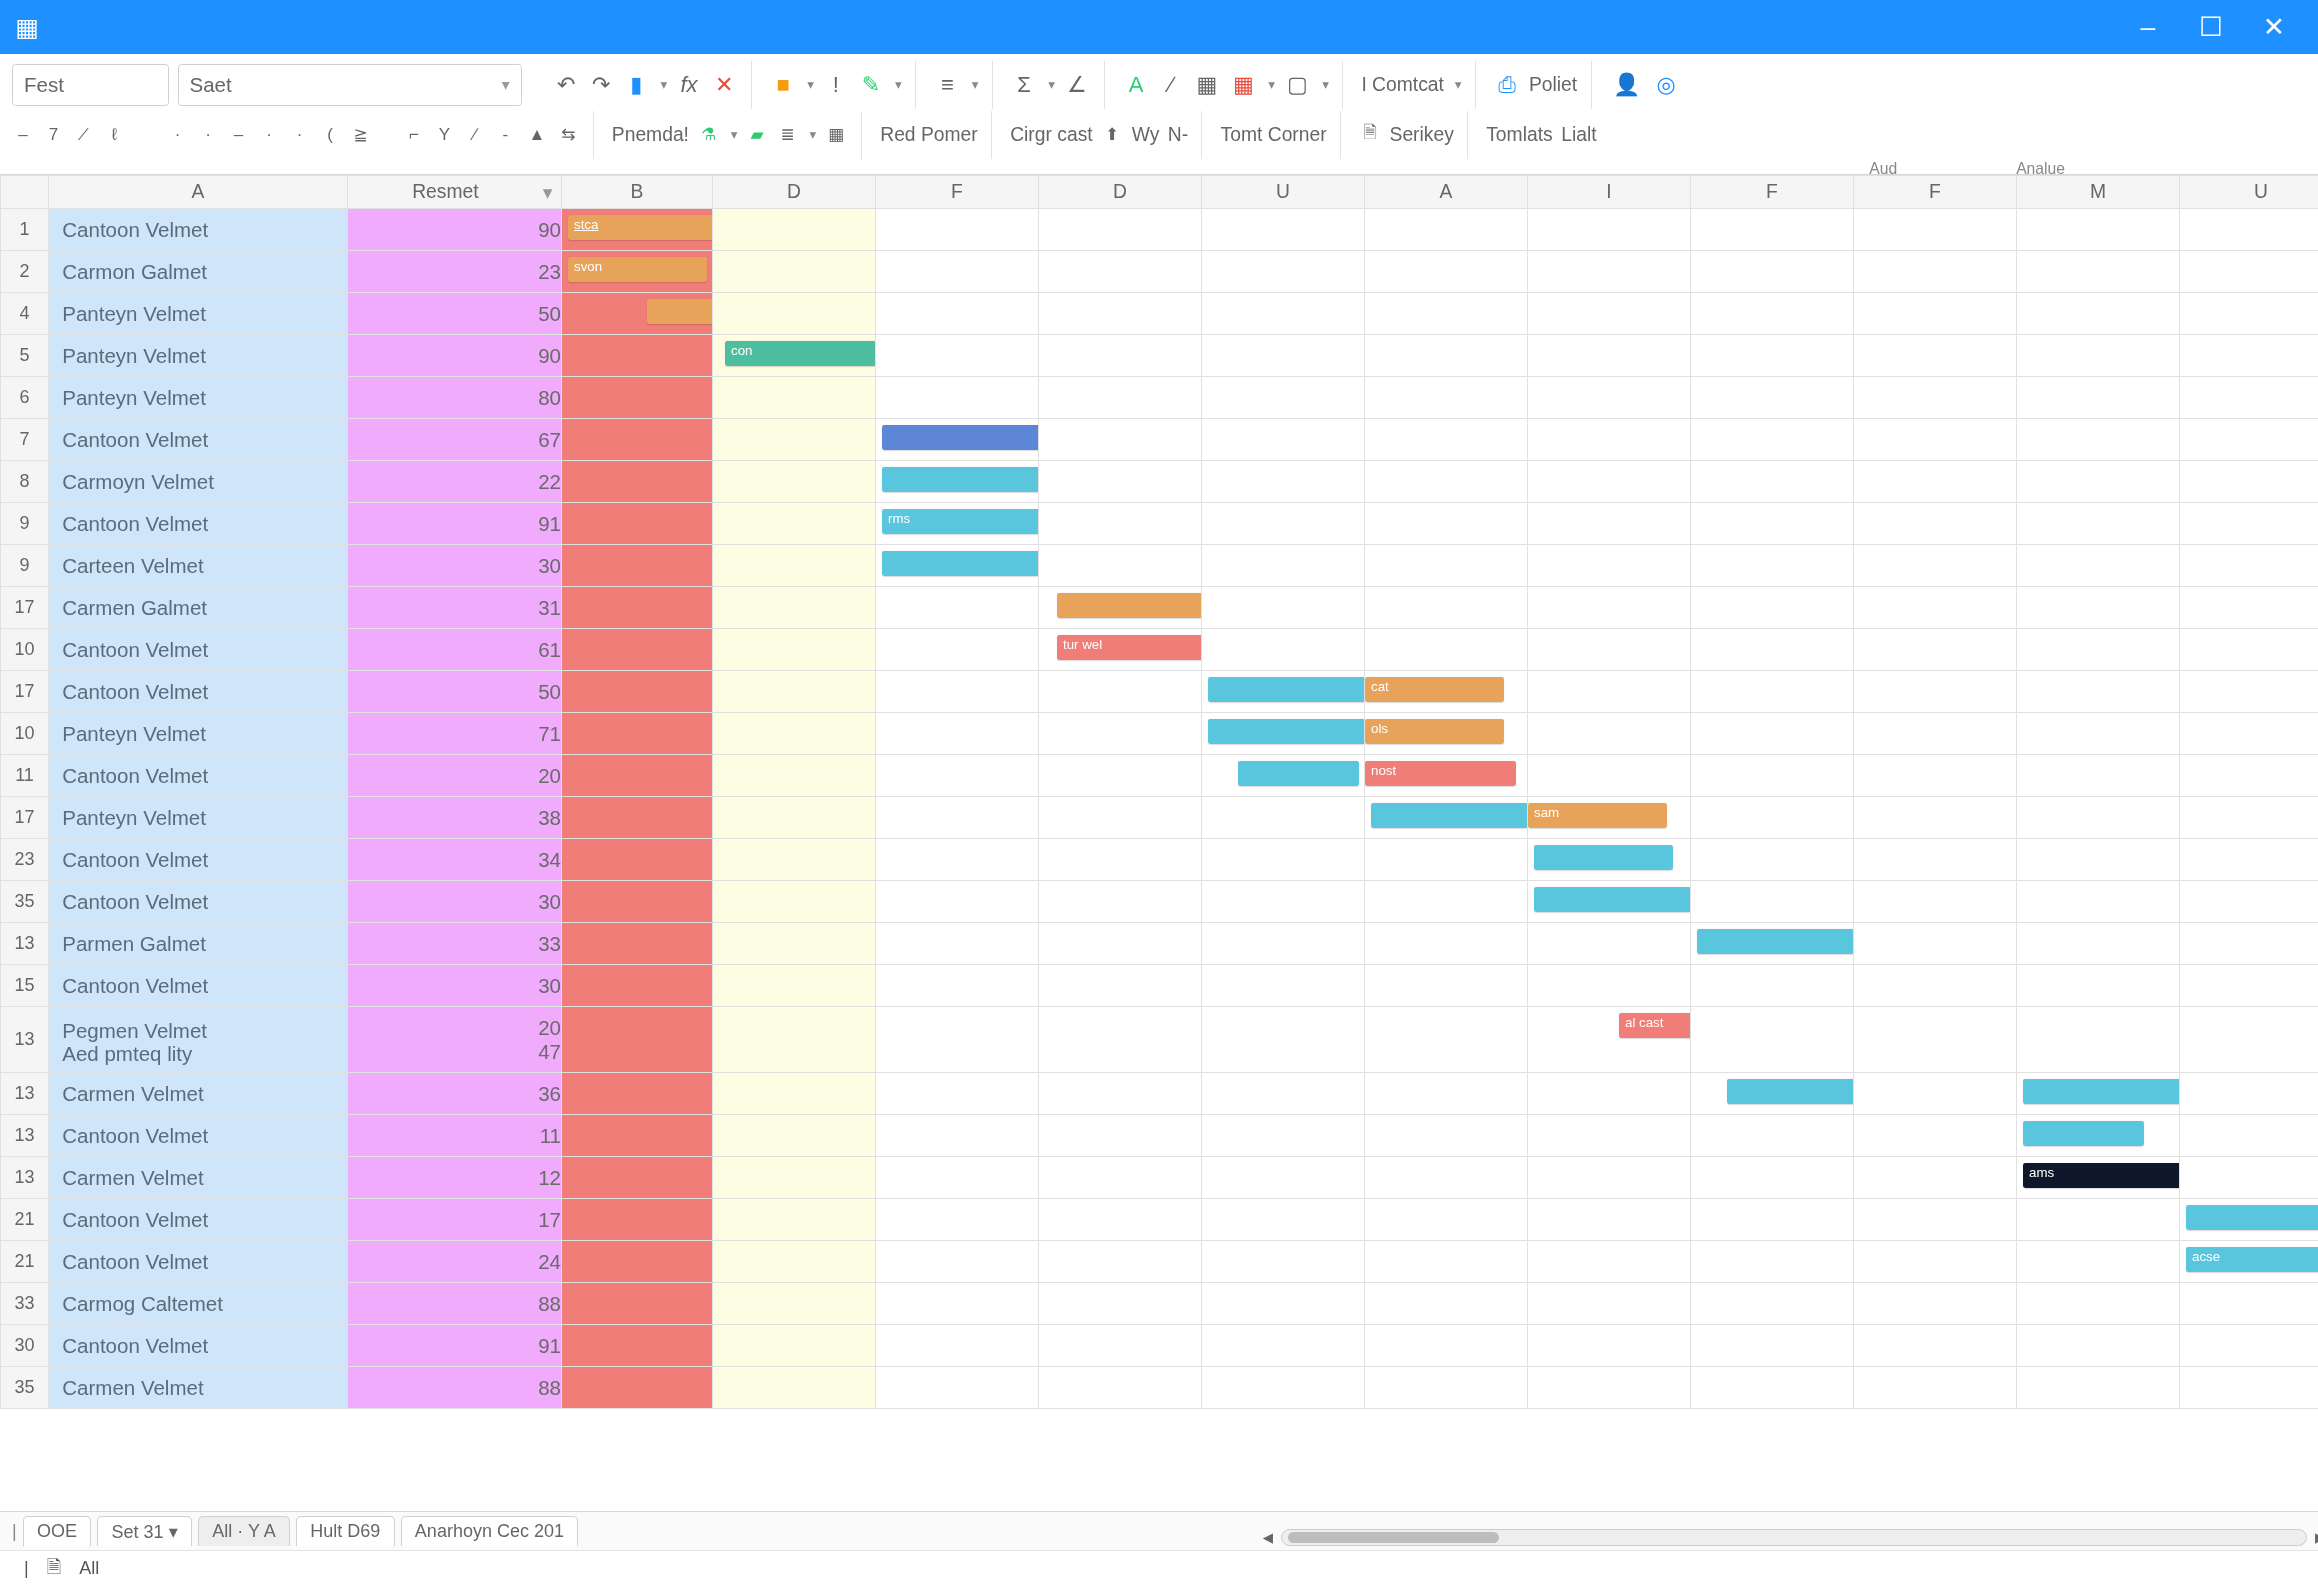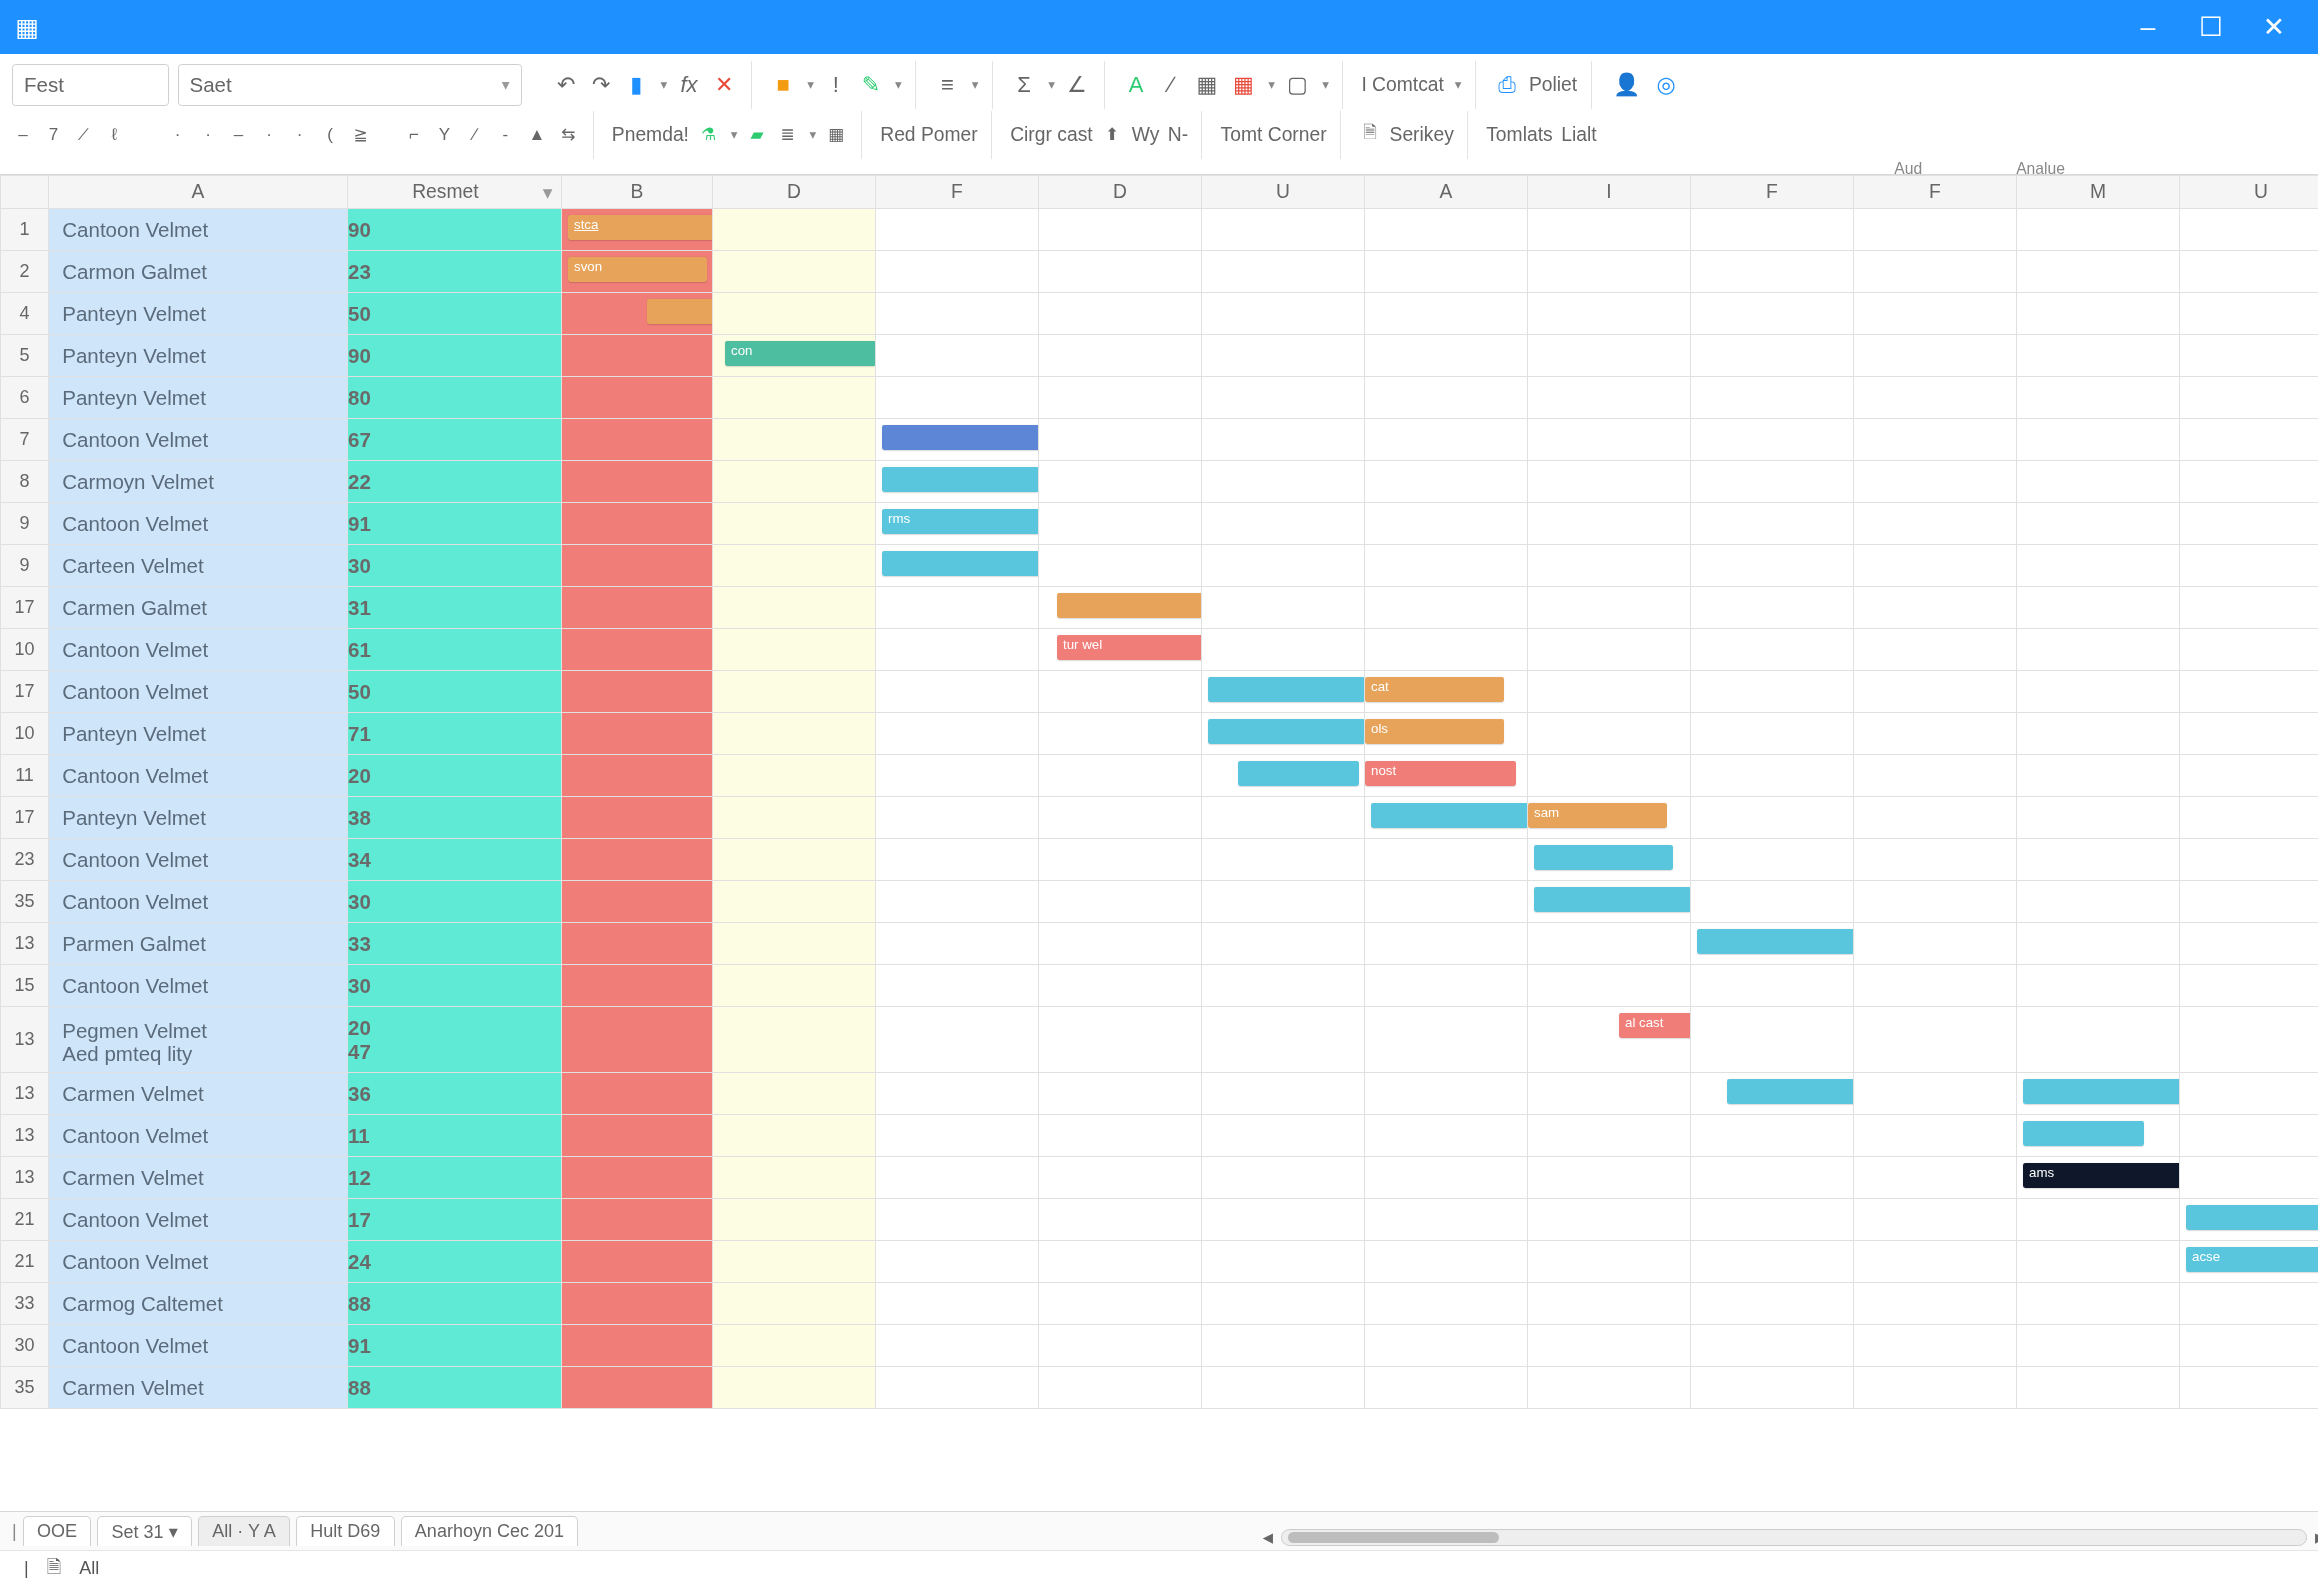--- a/index.html
+++ b/index.html
@@ -65,21 +65,21 @@
   }
   .tool-btn.small { font-size:17px; min-width:22px; }
   .ribbon input.name-box, .ribbon .font-select {
     height:42px; border:1.2px solid #cfcfcf; border-radius:3.6px;
     padding:8px 11px; font-size:20.5px; color:#666; background:#fff;
   }
   .ribbon input.name-box { width:157px; }
   .ribbon .font-select { width:344px; display:flex; align-items:center; justify-content:space-between; }
   .ribbon .font-select .caret { color:#999; font-size:15.7px; }
   .ribbon .lbl { font-size:19.3px; color:#666; white-space:nowrap; }
-  .ribbon .sublabel-row { display:flex; justify-content:flex-end; padding-right:242px; font-size:15.7px; color:#888; gap:94px; height:14.5px;}
+  .ribbon .sublabel-row { display:flex; justify-content:flex-end; padding-right:242px; font-size:15.7px; color:#888; gap:119px; height:14.5px;}
   .ico-orange{color:#f39c12;}
   .ico-green{color:#2ecc71;}
   .ico-red{color:#e74c3c;}
   .ico-blue{color:#1e90ff;}
   .drop-caret{font-size:13.3px;color:#888;margin-left:2.4px;}
 
   
   .sheet-wrap { display:flex; flex-direction:column; height: calc(1586px - 54px - 121px - 39px - 36px);}
   table.sheet { border-collapse:collapse; width:100%; table-layout:fixed; }
   table.sheet th, table.sheet td {
@@ -99,21 +99,21 @@
   .corner { width:48px; background:#f5f5f5; }
   col.rowhdr { width:48px;}
   col.colA { width:299px;}
   col.colRes { width:214px;}
   col.colB { width:151px;}
   col.colD1 { width:163px;}
   col.colN { width:163px;}
 
   td.rownum { background:#f5f5f5; text-align:center; font-size:18px; color:#666; }
   td.blue-cell { background:#cfe5fa; padding-left:13.3px; color:#5a6b7b; font-size:20.5px; }
-  td.res-cell { text-align:left; color:#6a6a6a; font-size:20.5px; background:#5eead4;font-weight:bold;}
+  td.res-cell { text-align:right; color:#6a6a6a; font-size:20.5px; background:#f0abfc;}
   td.colB-cell { background:#f07d78; }
   td.colD1-cell { background:#fdfde4; }
   td.gantt-cell { position:relative; padding:0; }
 
   .bar {
     position:absolute;
     top:6px;
     height:25px;
     border-radius:2.4px;
     font-size:13.3px;

